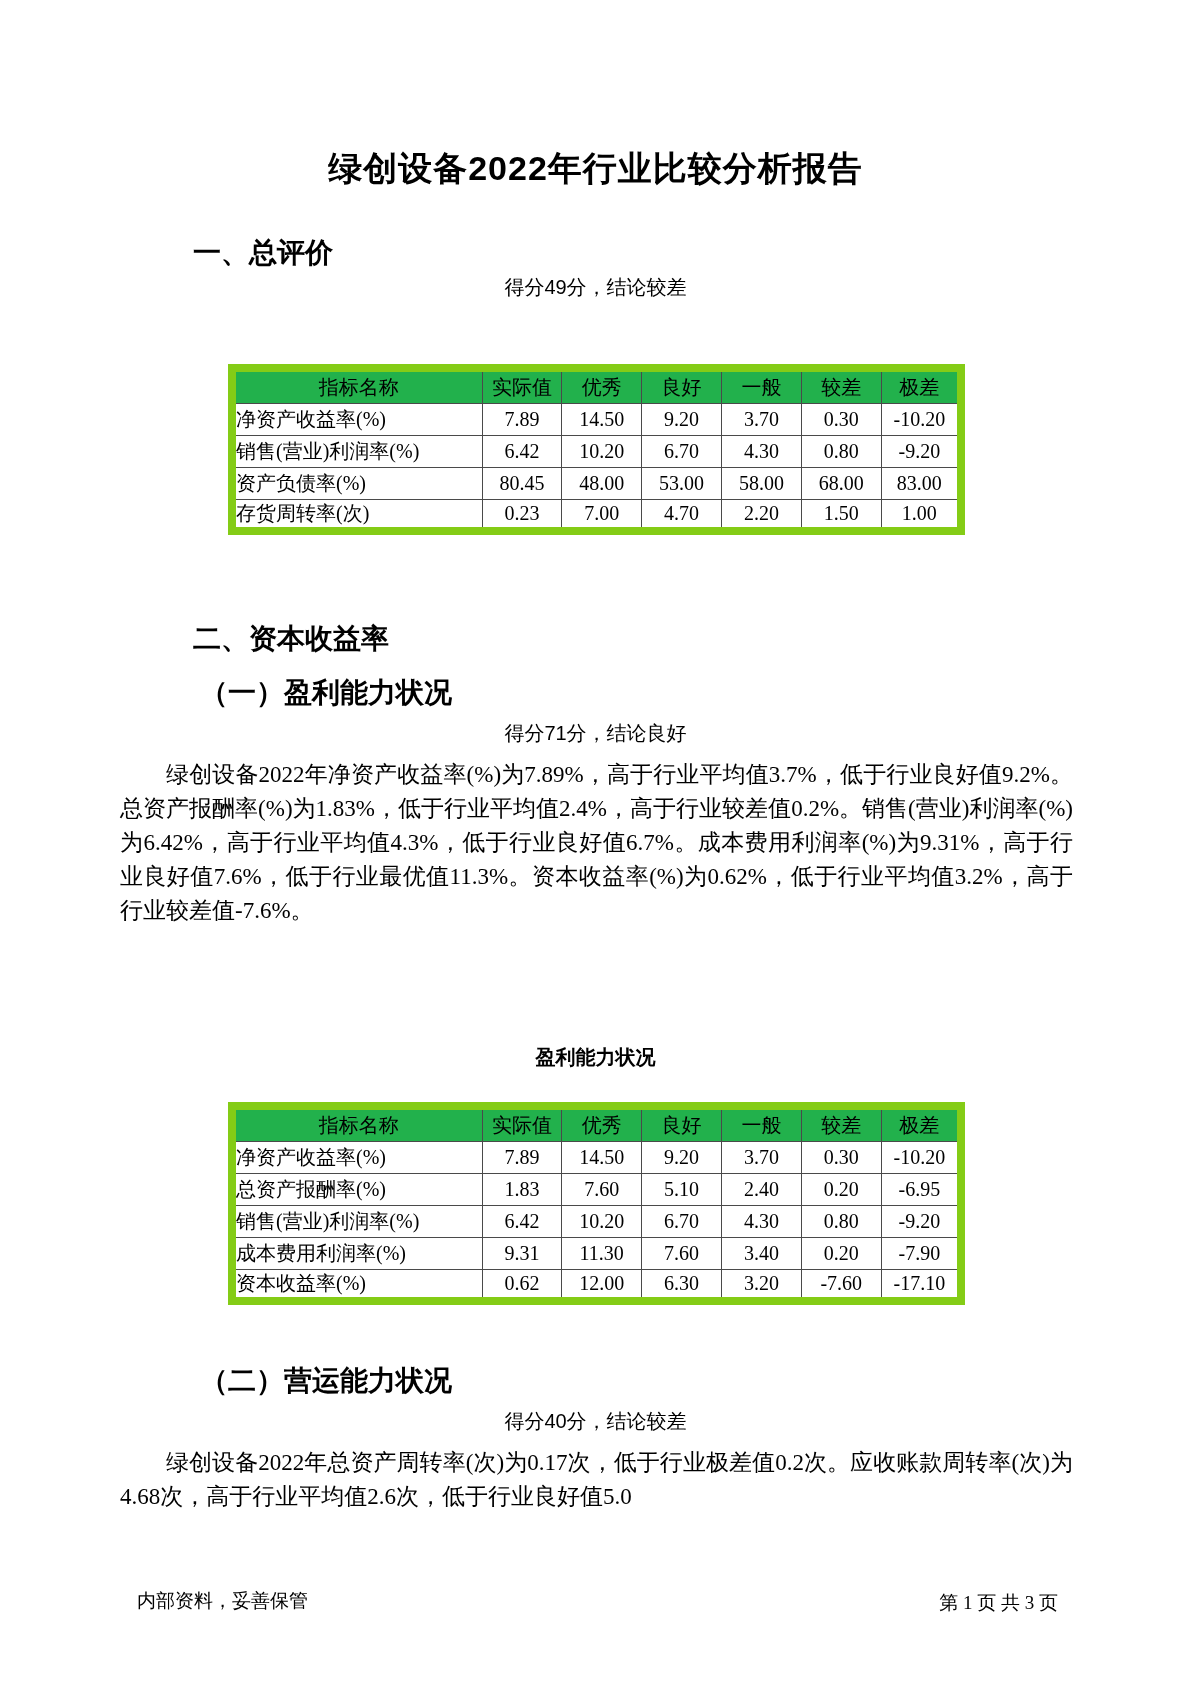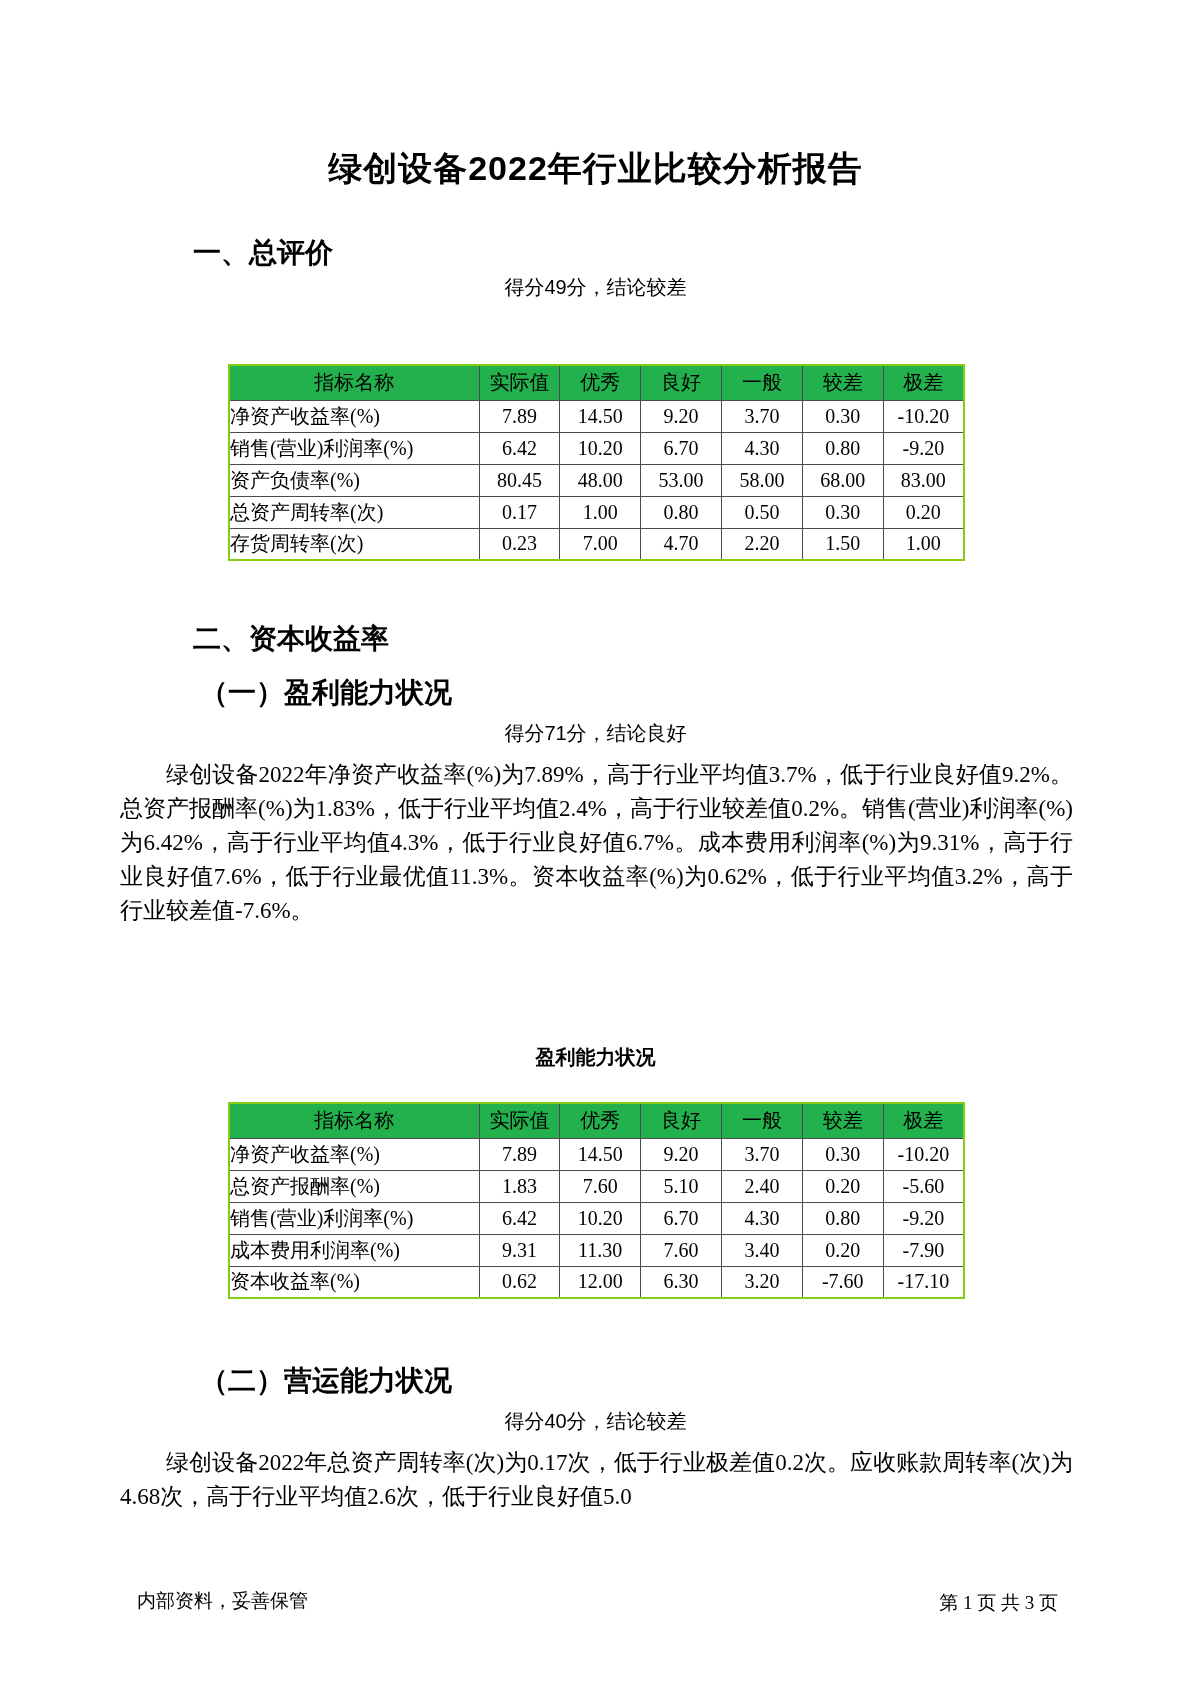--- a/index.html
+++ b/index.html
@@ -48,21 +48,21 @@
     font-size:23px; line-height:34px;
     text-align:justify; text-indent:2em;
     font-family:"Liberation Serif","DejaVu Serif",serif;
   }
   .para-profit    { top:750px; }
   .para-operating { top:1438px; }
   table.ind-table {
     position:absolute; left:228px;
     width:737px;
     border-collapse:collapse; table-layout:fixed;
-    border:2px solid #84cc16;
+    border:8px solid #84cc16;
     font-family:"Liberation Serif","DejaVu Serif",serif;
     font-size:20px;
   }
   .table-overall       { top:356px; }
   .table-profitability { top:1094px; }
   table.ind-table th, table.ind-table td {
     border:1.5px solid #4a4a4a;
     height:32px;
     text-align:center;
     vertical-align:middle;
@@ -131,29 +131,20 @@
         <tr>
           <td class="name-col">资产负债率(%)</td>
           <td>80.45</td>
           <td>48.00</td>
           <td>53.00</td>
           <td>58.00</td>
           <td>68.00</td>
           <td>83.00</td>
         </tr>
         <tr>
-          <td class="name-col">总资产周转率(次)</td>
-          <td>0.17</td>
-          <td>1.00</td>
-          <td>0.80</td>
-          <td>0.50</td>
-          <td>0.30</td>
-          <td>0.20</td>
-        </tr>
-        <tr>
           <td class="name-col">存货周转率(次)</td>
           <td>0.23</td>
           <td>7.00</td>
           <td>4.70</td>
           <td>2.20</td>
           <td>1.50</td>
           <td>1.00</td>
         </tr>
       </tbody>
     </table>
@@ -187,21 +178,21 @@
           <td>0.30</td>
           <td>-10.20</td>
         </tr>
         <tr>
           <td class="name-col">总资产报酬率(%)</td>
           <td>1.83</td>
           <td>7.60</td>
           <td>5.10</td>
           <td>2.40</td>
           <td>0.20</td>
-          <td>-5.60</td>
+          <td>-6.95</td>
         </tr>
         <tr>
           <td class="name-col">销售(营业)利润率(%)</td>
           <td>6.42</td>
           <td>10.20</td>
           <td>6.70</td>
           <td>4.30</td>
           <td>0.80</td>
           <td>-9.20</td>
         </tr>

